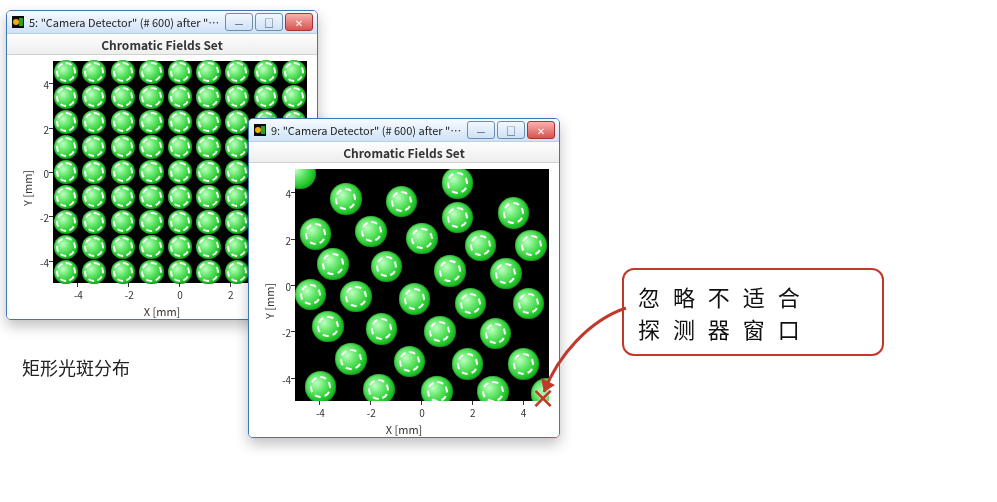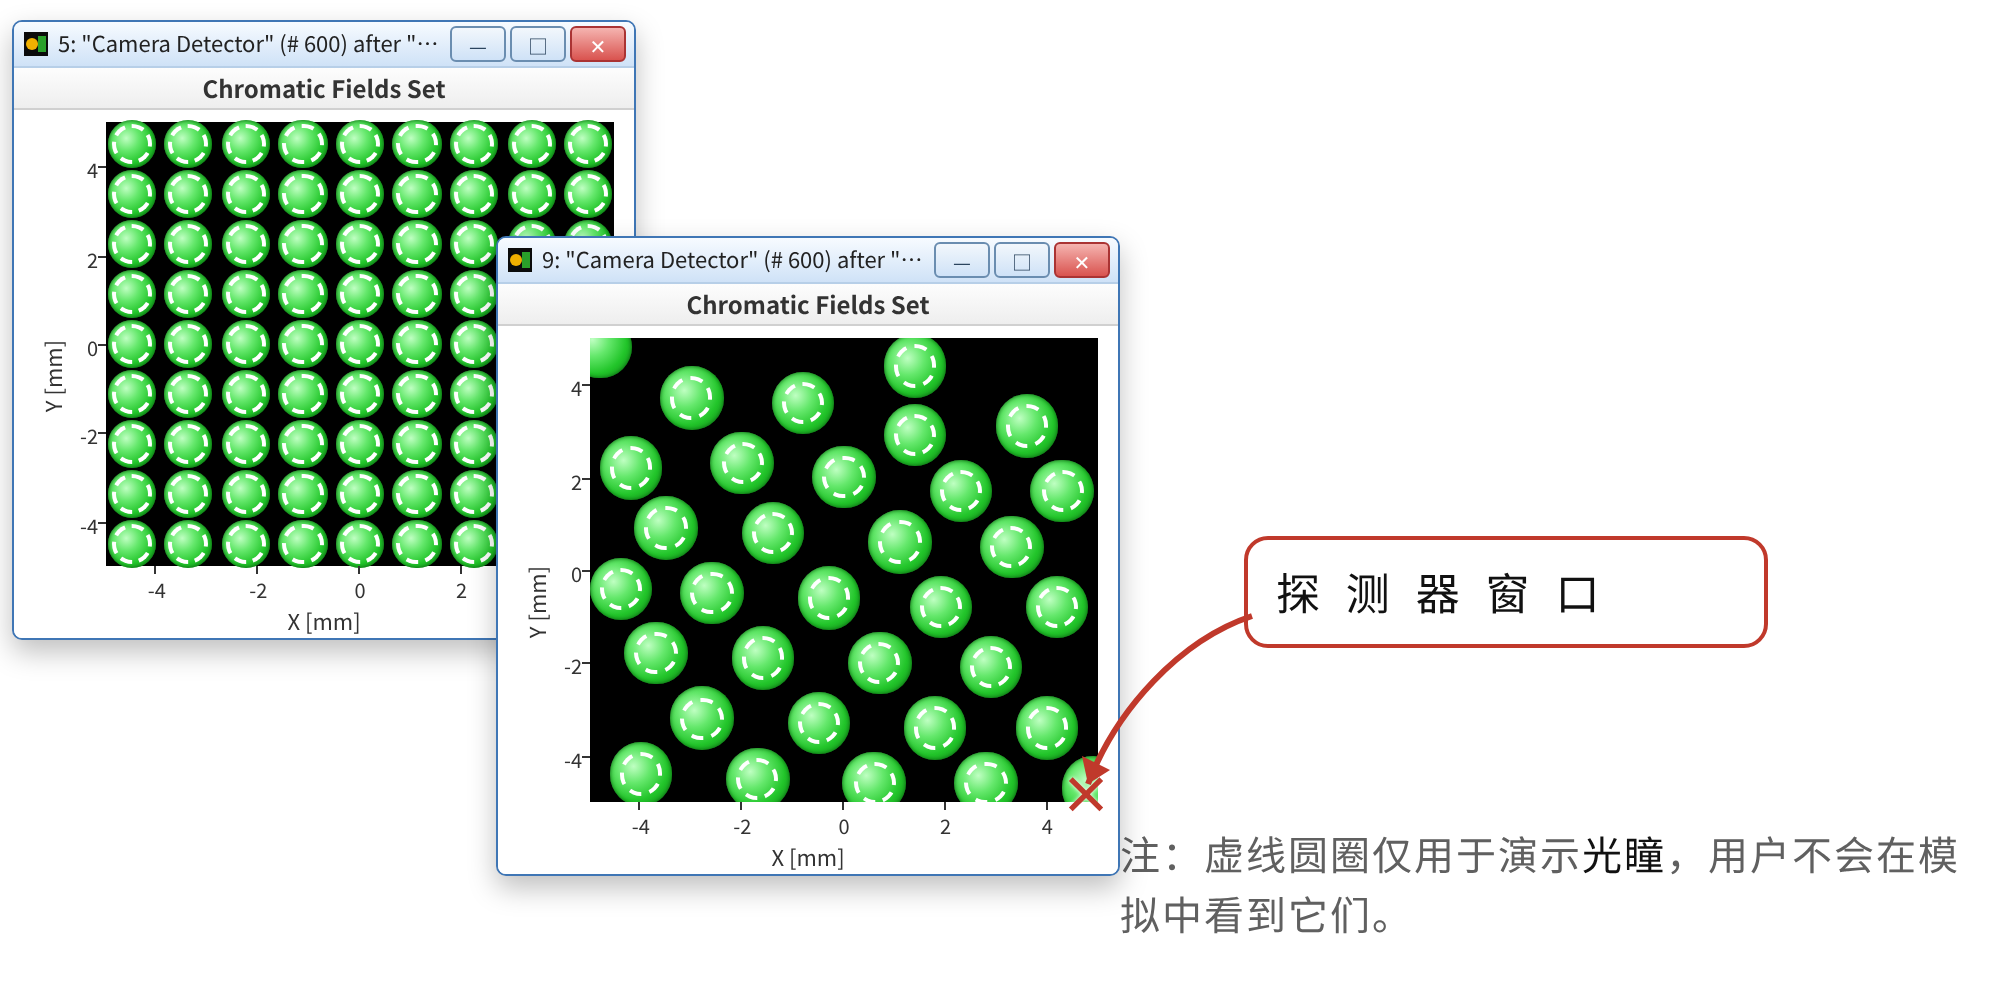--- a/index.html
+++ b/index.html
@@ -118,26 +118,24 @@
   }
   .arrow-svg { position: absolute; pointer-events: none; }
 
 </style>
 </head>
 <body>
 <div class="page">
 
 
 <div class="callout">
+  <div>忽 略 不 适 合</div>
   <div>探 测 器 窗 口</div>
 </div>
 
-<div class="note">
-  <span>注：虚线圆圈仅用于演示</span><span class="emph">光瞳</span><span>，用户不会在模拟中看到它们。</span>
-</div>
 
 <div class="win" id="winRect" style="left:6px; top:10px; width:310px; height:308px;">
   <div class="win-title">
     <span class="win-icon">
       <svg width="14" height="14" viewBox="0 0 14 14">
             <rect x="1" y="1" width="12" height="12" fill="#0b0b0b"></rect>
             <circle cx="5" cy="7" r="3" fill="#f0b000"></circle>
             <rect x="8" y="3" width="4" height="8" fill="#2aa02a"></rect>
           </svg>
     </span>
@@ -329,20 +327,21 @@
         <div class="xtick" style="left: 61.4px; top: 232px;">-4</div>
         <div class="tickmark" style="left: 70.4px; top: 228px; width: 1px; height: 4px;"></div>
         <div class="xtick" style="left: 112.2px; top: 232px;">-2</div>
         <div class="tickmark" style="left: 121.2px; top: 228px; width: 1px; height: 4px;"></div>
         <div class="xtick" style="left: 163px; top: 232px;">0</div>
         <div class="tickmark" style="left: 172px; top: 228px; width: 1px; height: 4px;"></div>
         <div class="xtick" style="left: 213.8px; top: 232px;">2</div>
         <div class="tickmark" style="left: 222.8px; top: 228px; width: 1px; height: 4px;"></div>
       </div>
 </div>
+<div class="caption" style="left:22px; top:354px;">矩形光斑分布</div>
 
 <div class="win" id="winGen" style="left:248px; top:118px; width:310px; height:318px;">
   <div class="win-title">
     <span class="win-icon">
       <svg width="14" height="14" viewBox="0 0 14 14">
             <rect x="1" y="1" width="12" height="12" fill="#0b0b0b"></rect>
             <circle cx="5" cy="7" r="3" fill="#f0b000"></circle>
             <rect x="8" y="3" width="4" height="8" fill="#2aa02a"></rect>
           </svg>
     </span>

